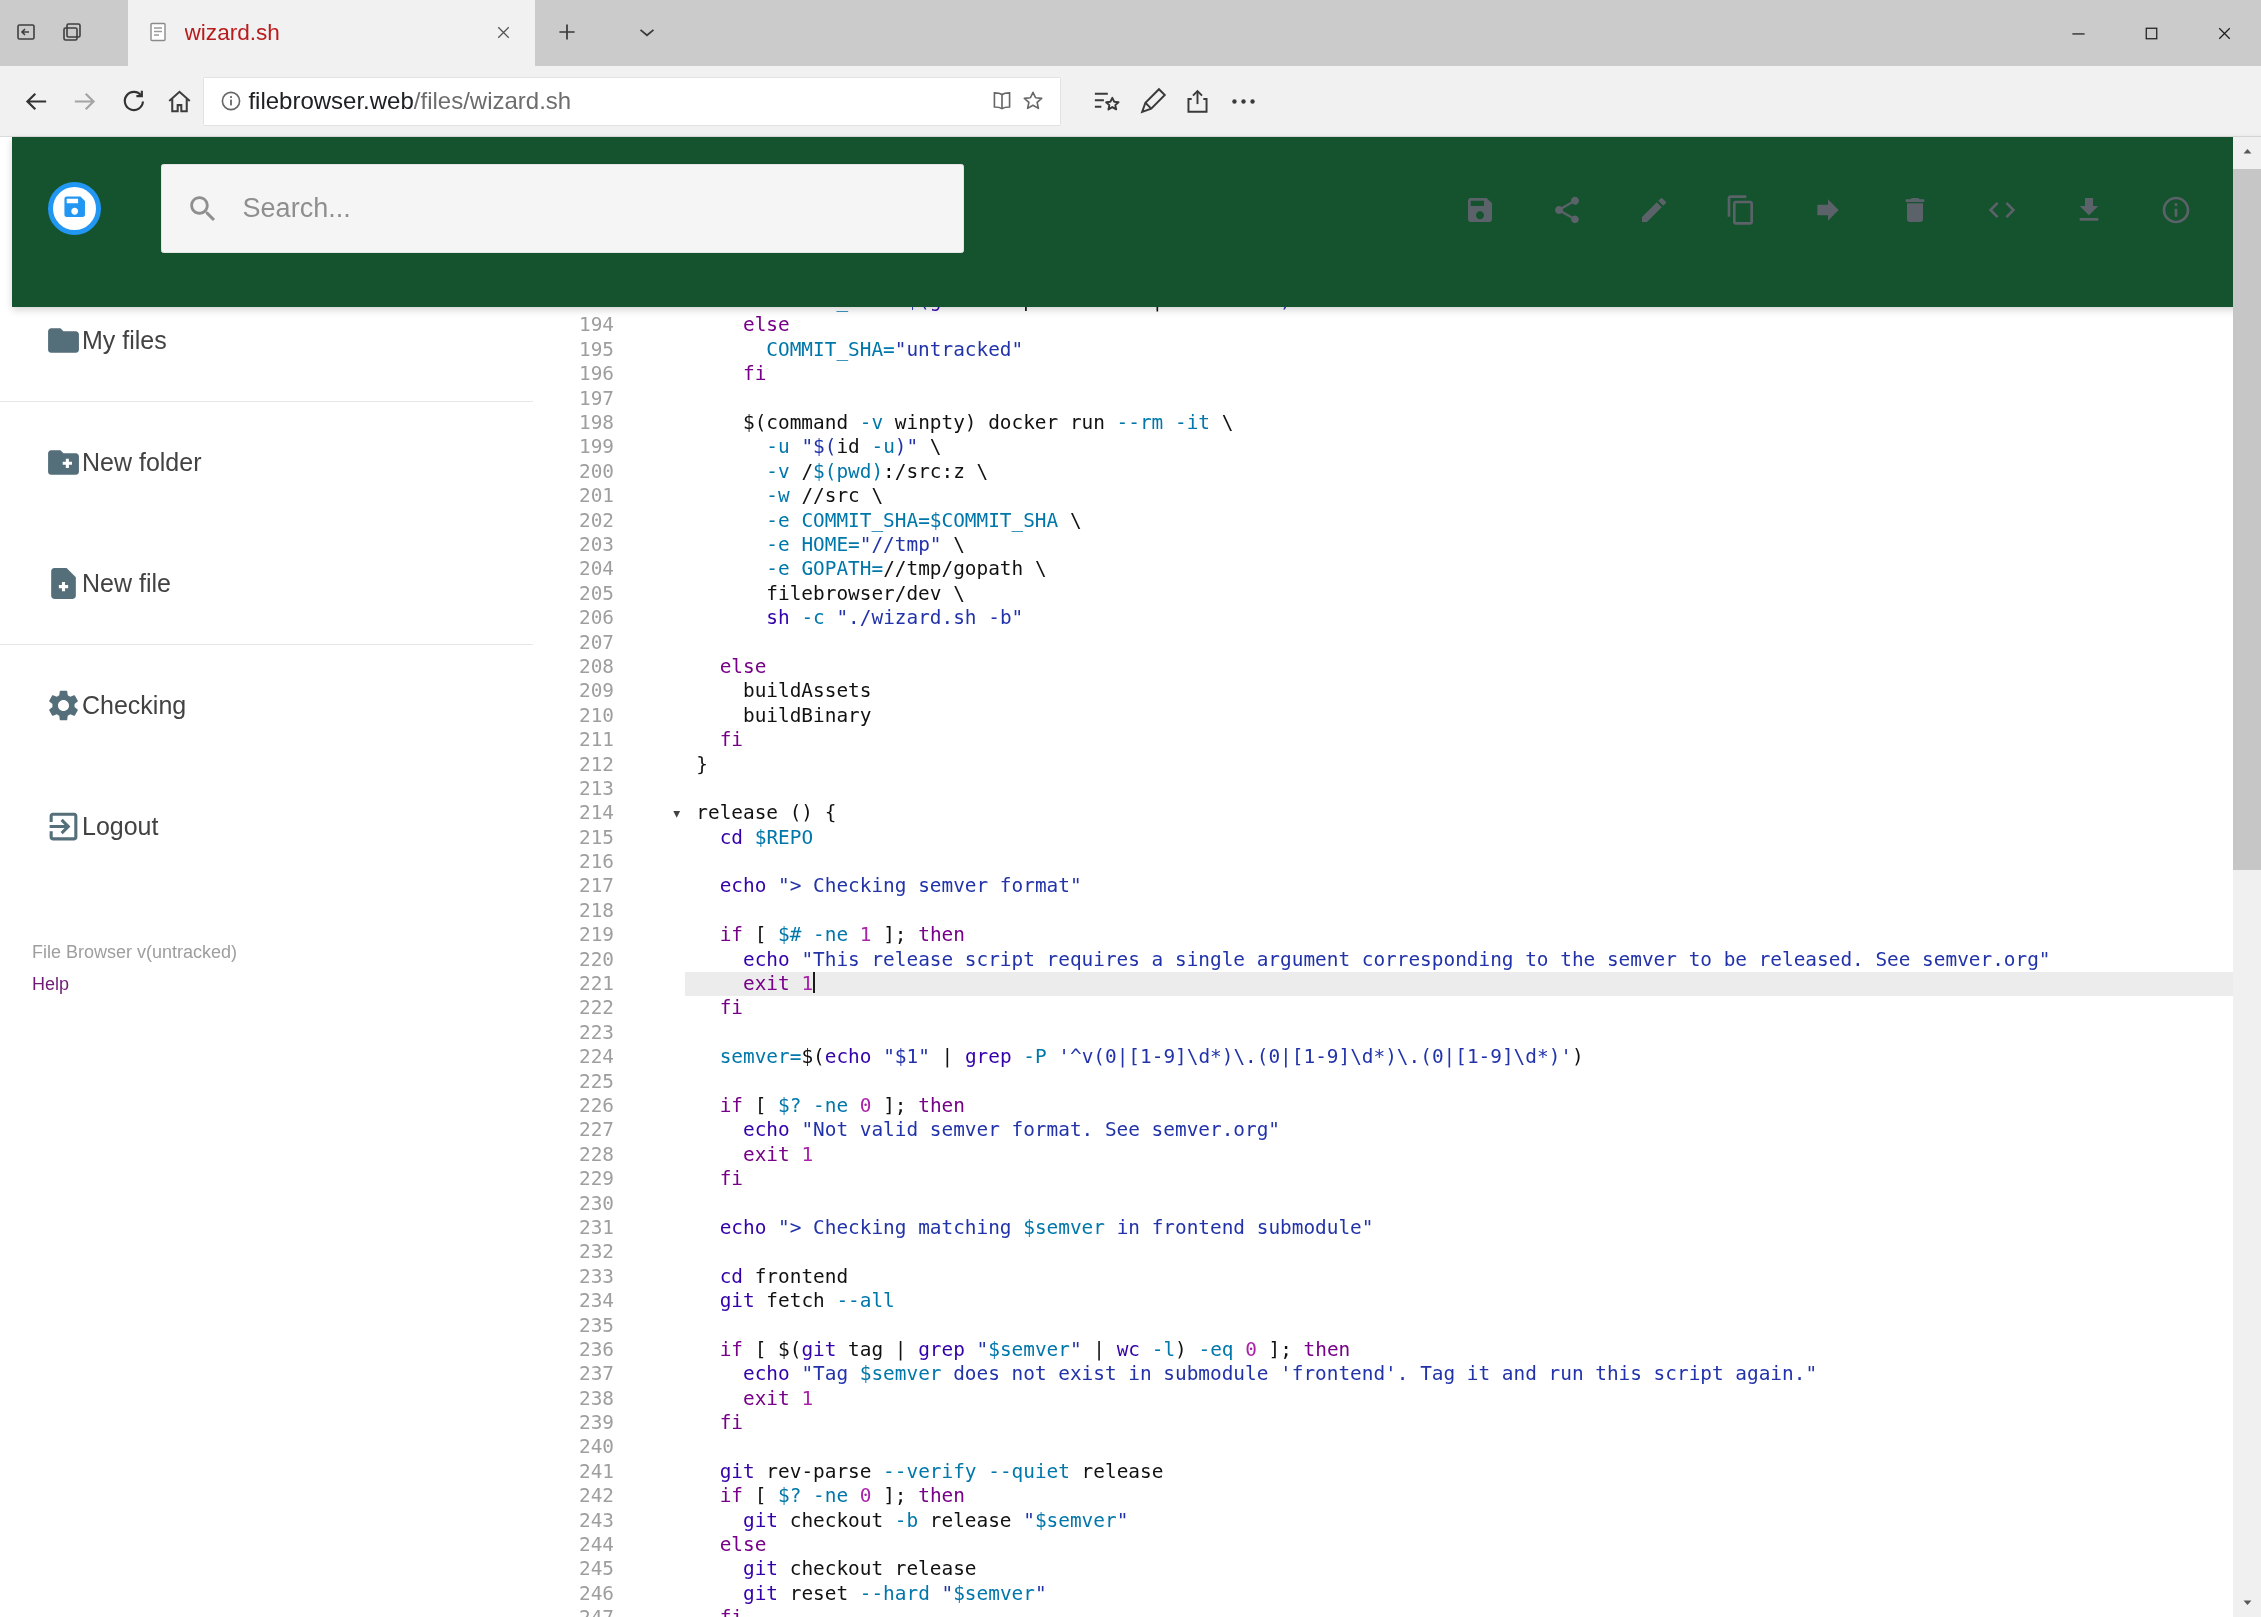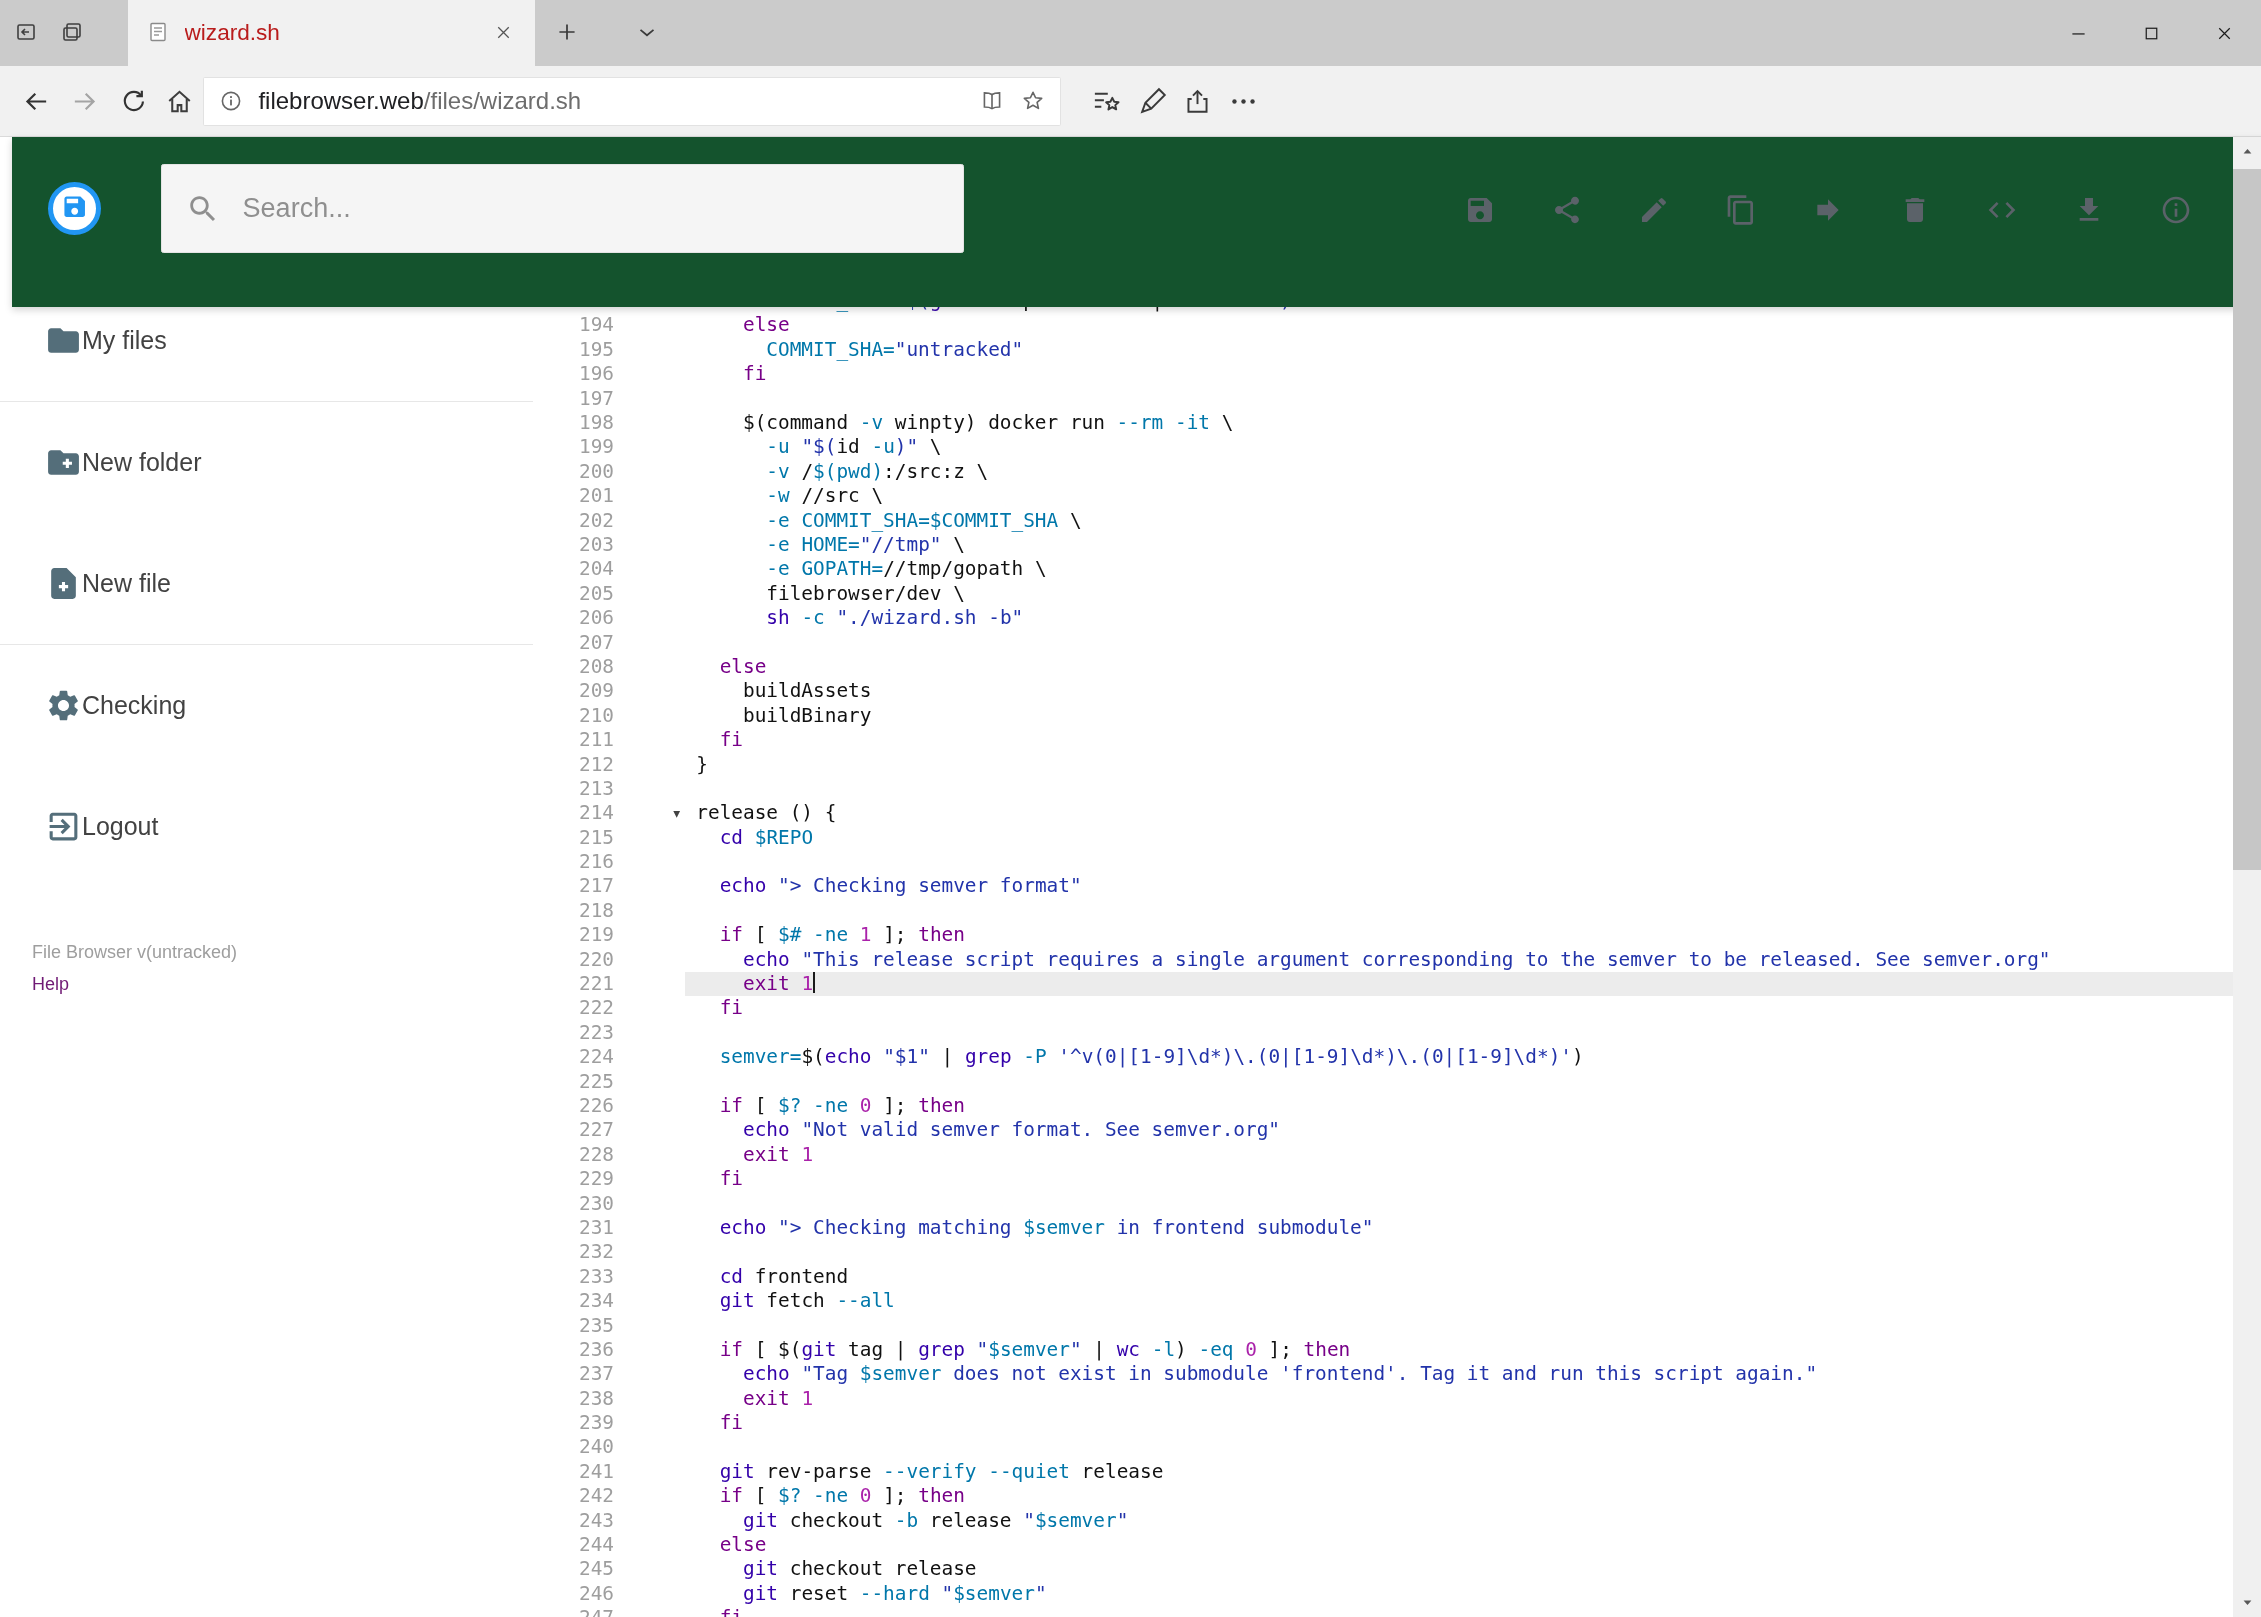--- a/index.html
+++ b/index.html
@@ -23,21 +23,21 @@
   .chev-btn{position:absolute;left:623px;top:11.3px;width:47px;height:44px;background:none;border:0;color:#3a3a3a;cursor:pointer}
   .win-controls{position:absolute;right:0;top:0;height:66px;display:flex}
   .win-btn{width:73px;height:66px;display:flex;align-items:center;justify-content:center;background:none;border:0;color:#1c1c1c;cursor:pointer}
   .win-btn svg{width:21px;height:21px}
 
   
   .addrbar{position:absolute;left:0;top:66px;width:100%;height:71px;background:#f1f1f1;border-bottom:0.8px solid #dadada}
   .nav-btn{position:absolute;top:18.6px;width:36px;height:36px;background:none;border:0;color:#333;cursor:pointer}
   .nav-btn svg{width:29px;height:29px}
   .nav-back{left:18px}.nav-fwd{left:66px;color:#a4a4a4}.nav-refresh{left:115px}.nav-home{left:161px;color:#3d3d3d}
-  .urlbox{position:absolute;left:203px;top:10.5px;width:858px;height:49px;background:#fff;border:0.8px solid #e2e2e2;border-radius:1.6px;display:flex;align-items:center;padding:0 13px;gap:14px;cursor:text}
+  .urlbox{position:absolute;left:203px;top:10.5px;width:858px;height:49px;background:#fff;border:0.8px solid #e2e2e2;border-radius:1.6px;display:flex;align-items:center;padding:0 13px;gap:4px;cursor:text}
   .url-text{font-size:24px;color:#202124;white-space:nowrap}
   .url-path{color:#6d6d6d}
   .url-spacer{flex:1}
   .url-ic{width:27.4px;height:27.4px;color:#666;display:flex;align-items:center;justify-content:center;cursor:pointer}
   .addr-ic{position:absolute;top:18px;width:37px;height:37px;background:none;border:0;color:#3a3a3a;cursor:pointer}
   .addr-ic svg{width:31px;height:31px}
   .ic-hub{left:1088px}.ic-pen{left:1134px}.ic-share{left:1179px}.ic-more{left:1225px}
 
   
   .app{position:absolute;left:0;top:137px;width:100%;height:1480px;background:#fff}

